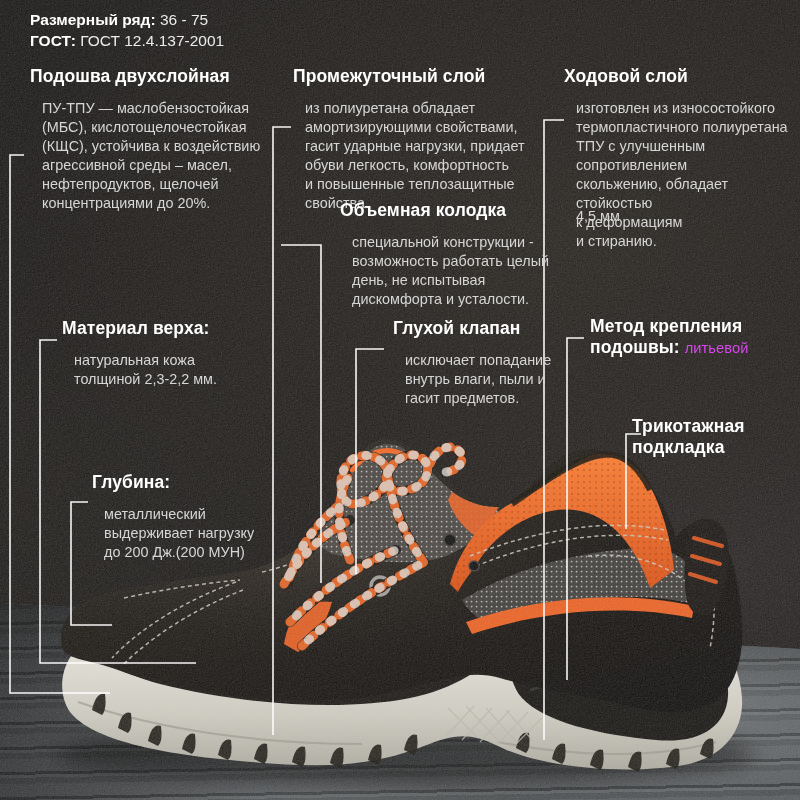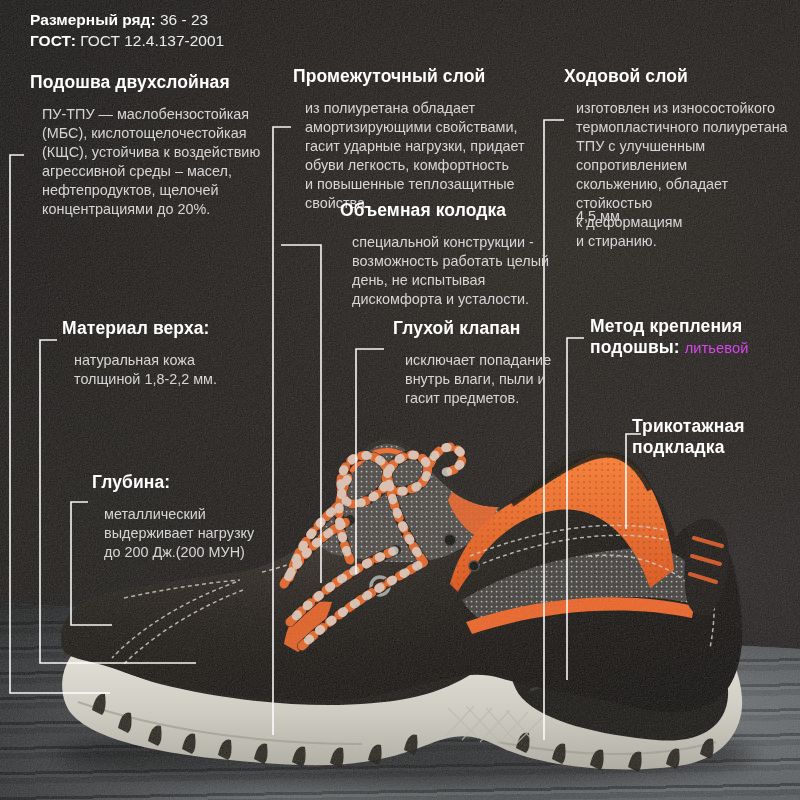--- a/index.html
+++ b/index.html
@@ -24,21 +24,21 @@
         #4a4e51;}
   svg.layer{position:absolute;left:0;top:0;}
   
   .blk{position:absolute;}
   .blk h3{margin:0 0 4px;font-size:17.5px;line-height:21px;font-weight:700;
           color:#ffffff;letter-spacing:.1px;white-space:pre-line;}
   .blk p{margin:12px;font-size:14.4px;line-height:19px;color:#d6d6d6;white-space:pre-line;}
   .blk .val{font-weight:400;color:#d946ef;font-size:14.6px;}
   .hdr{position:absolute;left:30px;top:9px;font-size:15.5px;line-height:21px;color:#ebebeb;}
   .hdr b{color:#fff;text-align:center;}
-  #blk-sole{left:30px;top:72px;width:268px}
+  #blk-sole{left:30px;top:66px;width:268px}
   #blk-mid{left:293px;top:66px;width:270px}
   #blk-tread{left:564px;top:66px;width:238px}
   #blk-depth{left:564px;top:195px}
   #blk-last{left:340px;top:200px;width:230px}
   #blk-material{left:62px;top:318px}
   #blk-valve{left:393px;top:318px}
   #blk-attach{left:590px;top:316px;width:210px}
   #blk-lining{left:632px;top:416px}
   #blk-toecap{left:92px;top:472px}
 </style>
@@ -229,21 +229,21 @@
     <polyline points="88,502 71,502 71,625 112,625"></polyline>
     <polyline points="291,127 273,127 273,735"></polyline>
     <polyline points="281,245 321,245 321,583"></polyline>
     <polyline points="384,349 356,349 356,574"></polyline>
     <polyline points="564,120 544,120 544,740"></polyline>
     <polyline points="584,338 567,338 567,680"></polyline>
     <polyline points="641,434 626,434 626,529"></polyline>
   </svg>
 
   <div class="hdr">
-    <div><b>Размерный ряд:</b> <span>36 - 23</span></div>
+    <div><b>Размерный ряд:</b> <span>36 - 75</span></div>
     <div><b>ГОСТ:</b> <span>ГОСТ 12.4.137-2001</span></div>
   </div>
 
   <div class="blk" id="blk-sole">
     <h3>Подошва двухслойная</h3>
     <p>ПУ-ТПУ — маслобензостойкая
 (МБС), кислотощелочестойкая
 (КЩС), устойчива к воздействию
 агрессивной среды – масел,
 нефтепродуктов, щелочей
@@ -278,21 +278,21 @@
     <h3>Объемная колодка</h3>
     <p>специальной конструкции -
 возможность работать целый
 день, не испытывая
 дискомфорта и усталости.</p>
   </div>
 
   <div class="blk" id="blk-material">
     <h3>Материал верха:</h3>
     <p>натуральная кожа
-толщиной 1,8-2,2 мм.</p>
+толщиной 2,3-2,2 мм.</p>
   </div>
 
   <div class="blk" id="blk-valve">
     <h3>Глухой клапан</h3>
     <p>исключает попадание
 внутрь влаги, пыли и
 гасит предметов.</p>
   </div>
 
   <div class="blk" id="blk-attach">

